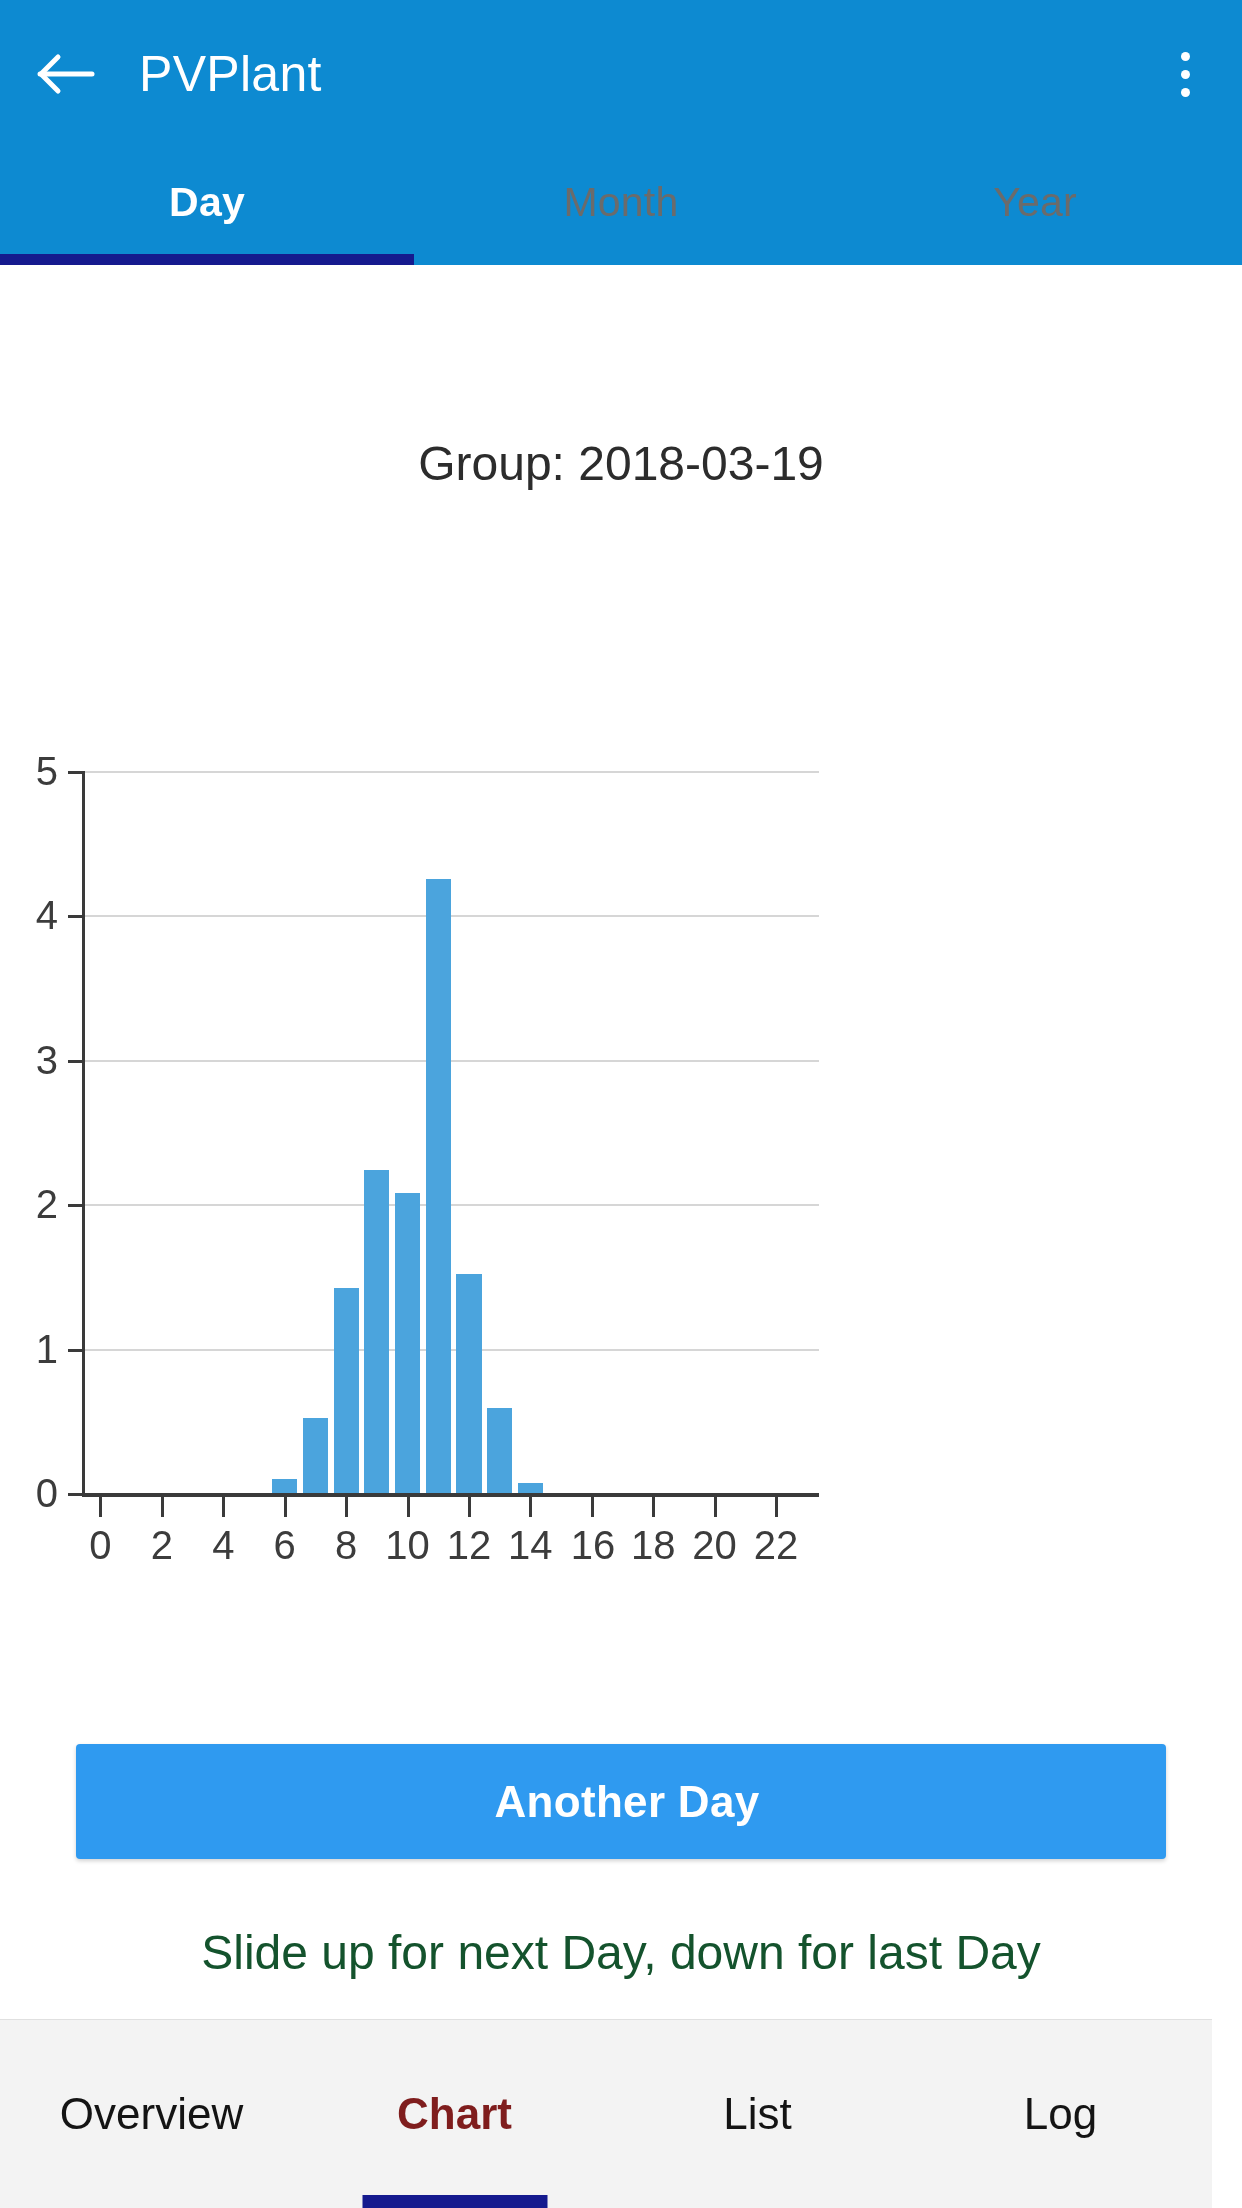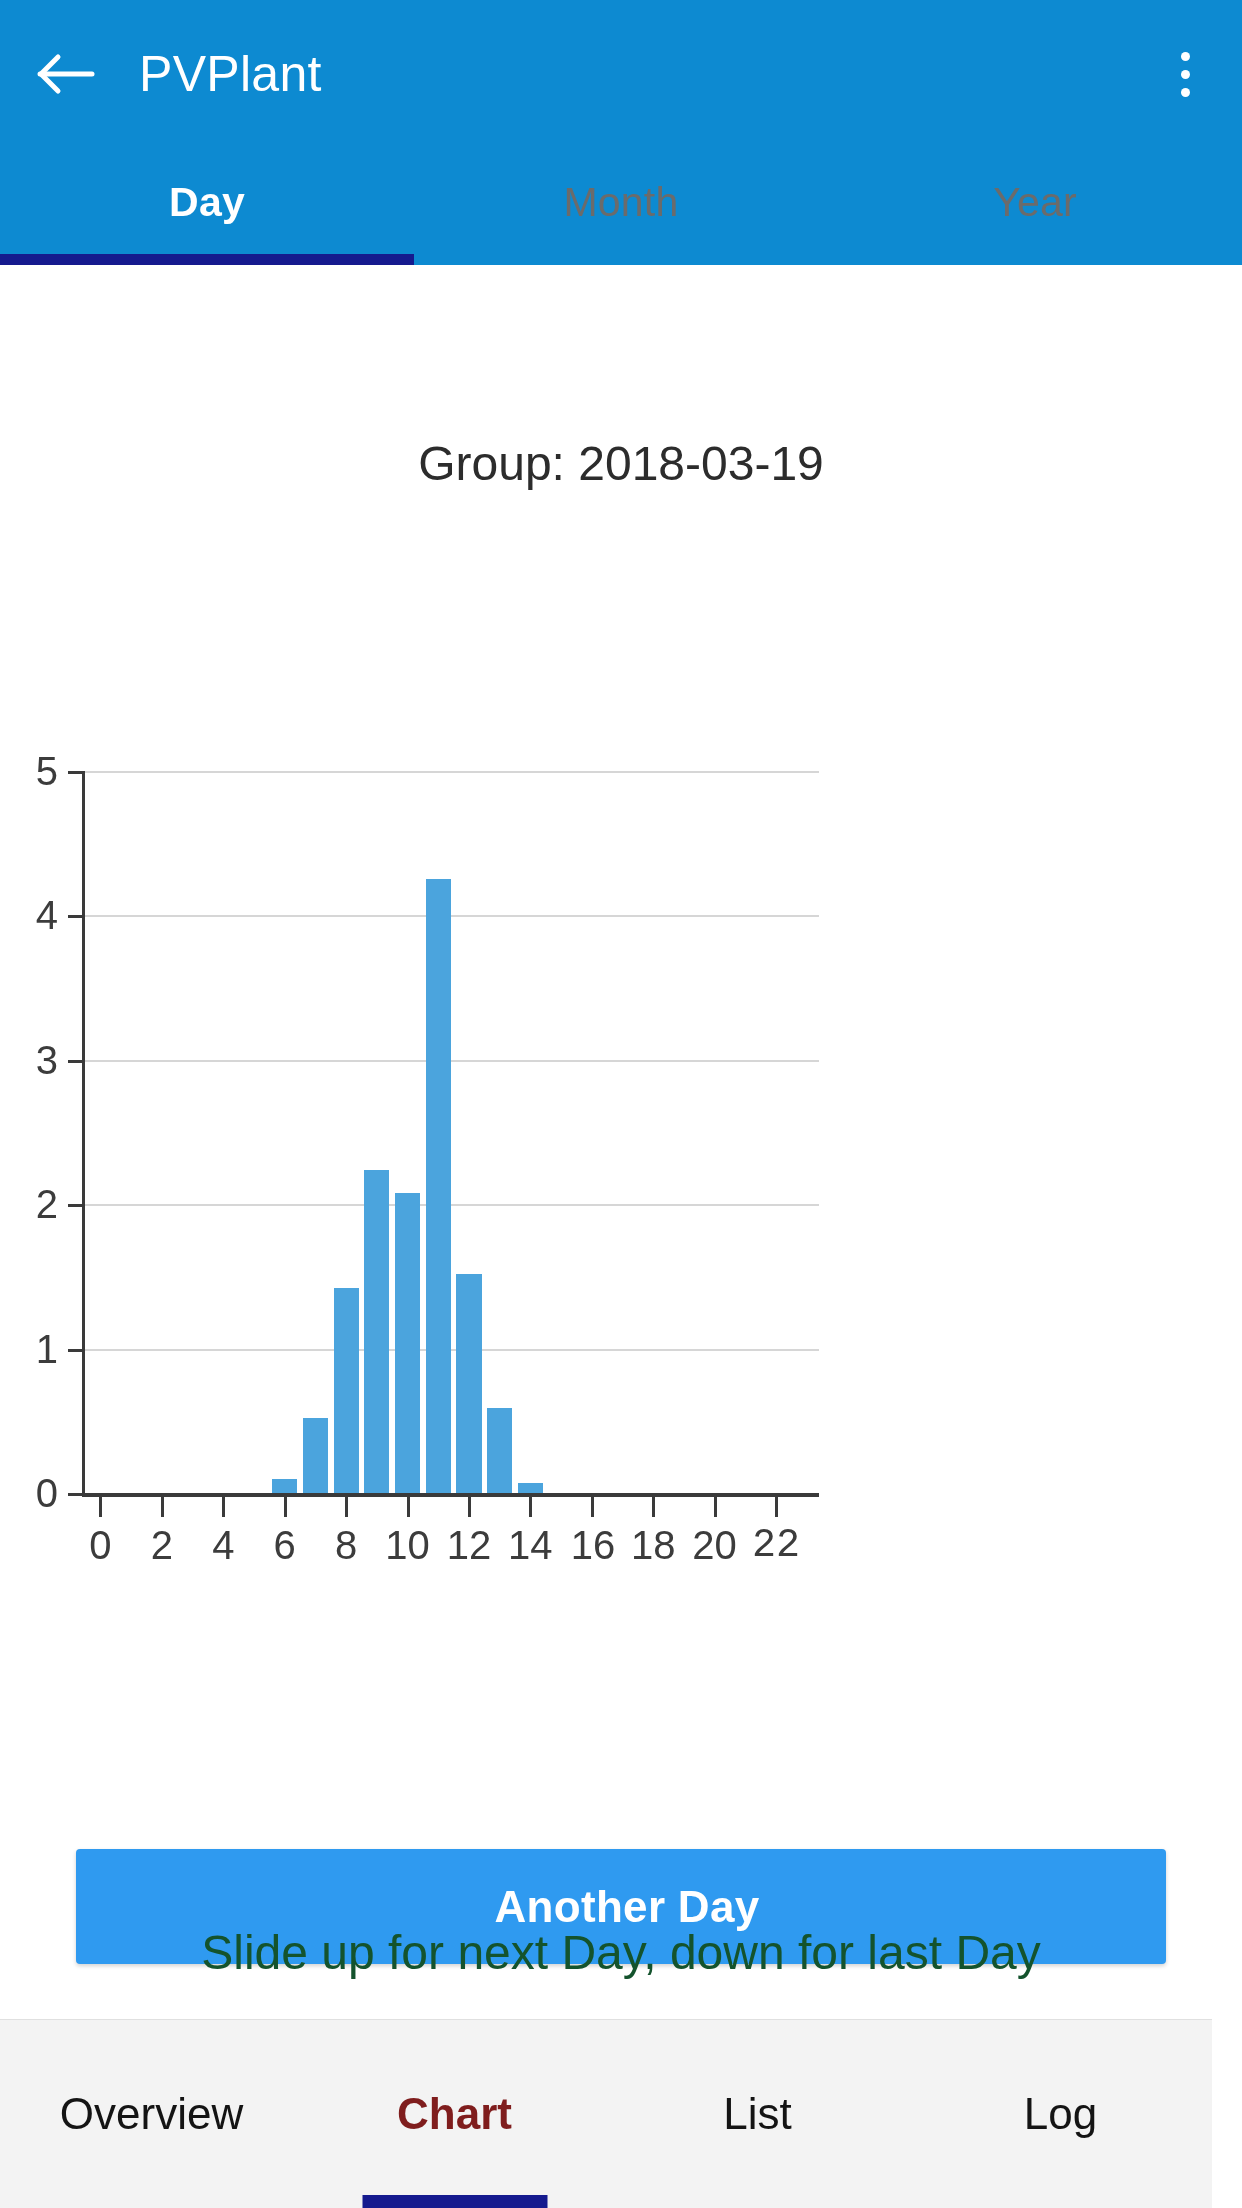--- a/index.html
+++ b/index.html
@@ -103,21 +103,21 @@
   }
   .bar{
     position:absolute; bottom:0; background:#4ba4dd;
   }
   .bars-layer{
     position:absolute; left:82px; top:178px; width:737px; height:722px;
   }
 
   
   .another-day-btn{
-    position:absolute; left:76px; top:1584px; width:1090px; height:115px;
+    position:absolute; left:76px; top:1479px; width:1090px; height:115px;
     background:#2f9af0; border:none; border-radius:4px;
     color:#ffffff; font-size:44px; font-weight:700;
     font-family:"Liberation Sans", sans-serif;
     cursor:pointer; letter-spacing:0.3px;
     box-shadow:0 2px 4px rgba(0,0,0,0.18);
     padding-left:18px;
   }
   .slide-hint{
     position:absolute; left:0; top:1660px; width:1242px; text-align:center;
     font-size:48px; color:#14532d; font-weight:400;
@@ -223,21 +223,21 @@
         <div class="xlabel" style="left: 161.842px;">2</div>
         <div class="xlabel" style="left: 223.258px;">4</div>
         <div class="xlabel" style="left: 284.675px;">6</div>
         <div class="xlabel" style="left: 346.092px;">8</div>
         <div class="xlabel" style="left: 407.508px;">10</div>
         <div class="xlabel" style="left: 468.925px;">12</div>
         <div class="xlabel" style="left: 530.342px;">14</div>
         <div class="xlabel" style="left: 570px; margin-left: 23px;">16</div>
         <div class="xlabel" style="left: 653.175px;">18</div>
         <div class="xlabel" style="left: 714.592px;">20</div>
-        <div class="xlabel" style="left: 776.008px; font-family: Liberation Mono, monospace;">22</div>
+        <div class="xlabel" style="left: 776.008px;">22</div>
       </div>
     <div class="bars-layer" id="bars-layer">
         <div class="bar" style="left: 190.085px; width: 25.1808px; height: 14.44px; background: rgb(75, 164, 221);"></div>
         <div class="bar" style="left: 220.793px; width: 25.1808px; height: 75.088px; background: rgb(75, 164, 221);"></div>
         <div class="bar" style="left: 251.501px; width: 25.1808px; height: 205.048px; background: rgb(75, 164, 221);"></div>
         <div class="bar" style="left: 282.21px; width: 25.1808px; height: 323.456px; background: rgb(75, 164, 221);"></div>
         <div class="bar" style="left: 312.918px; width: 25.1808px; height: 300.352px; background: rgb(75, 164, 221);"></div>
         <div class="bar" style="left: 343.626px; width: 25.1808px; height: 613.7px; background: rgb(75, 164, 221);"></div>
         <div class="bar" style="left: 374.335px; width: 25.1808px; height: 219.488px; background: rgb(75, 164, 221);"></div>
         <div class="bar" style="left: 405.043px; width: 25.1808px; height: 85.196px; background: rgb(75, 164, 221);"></div>

